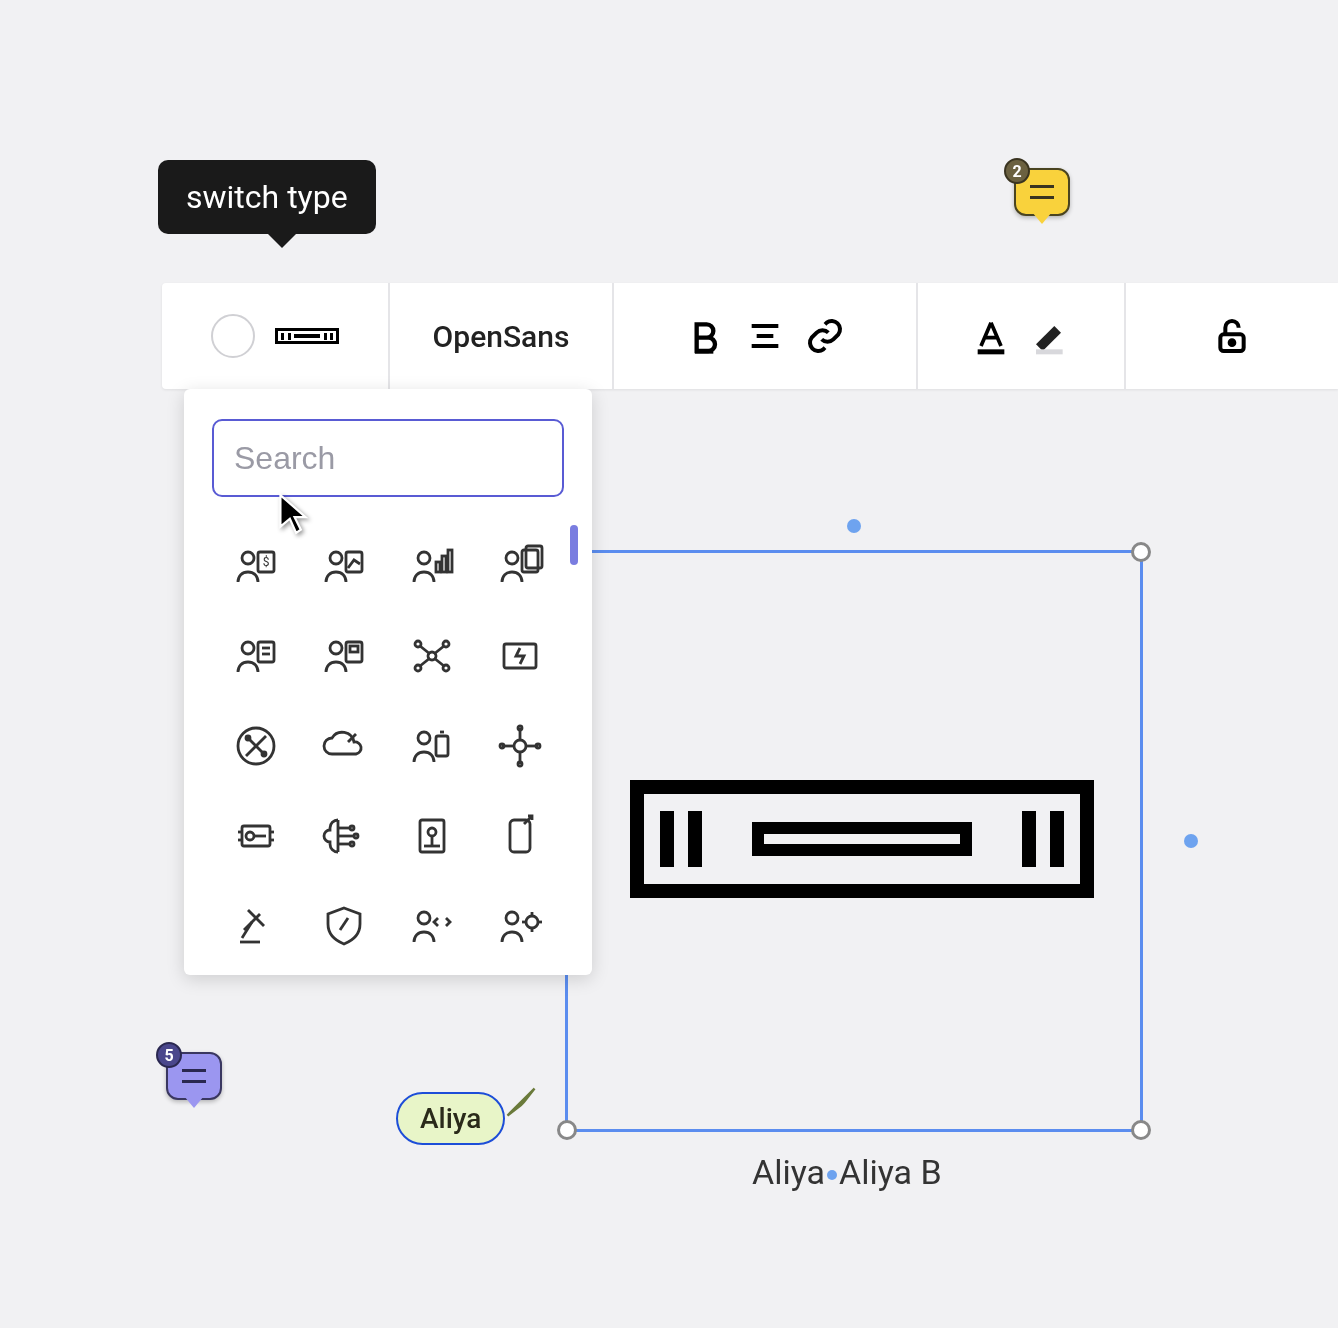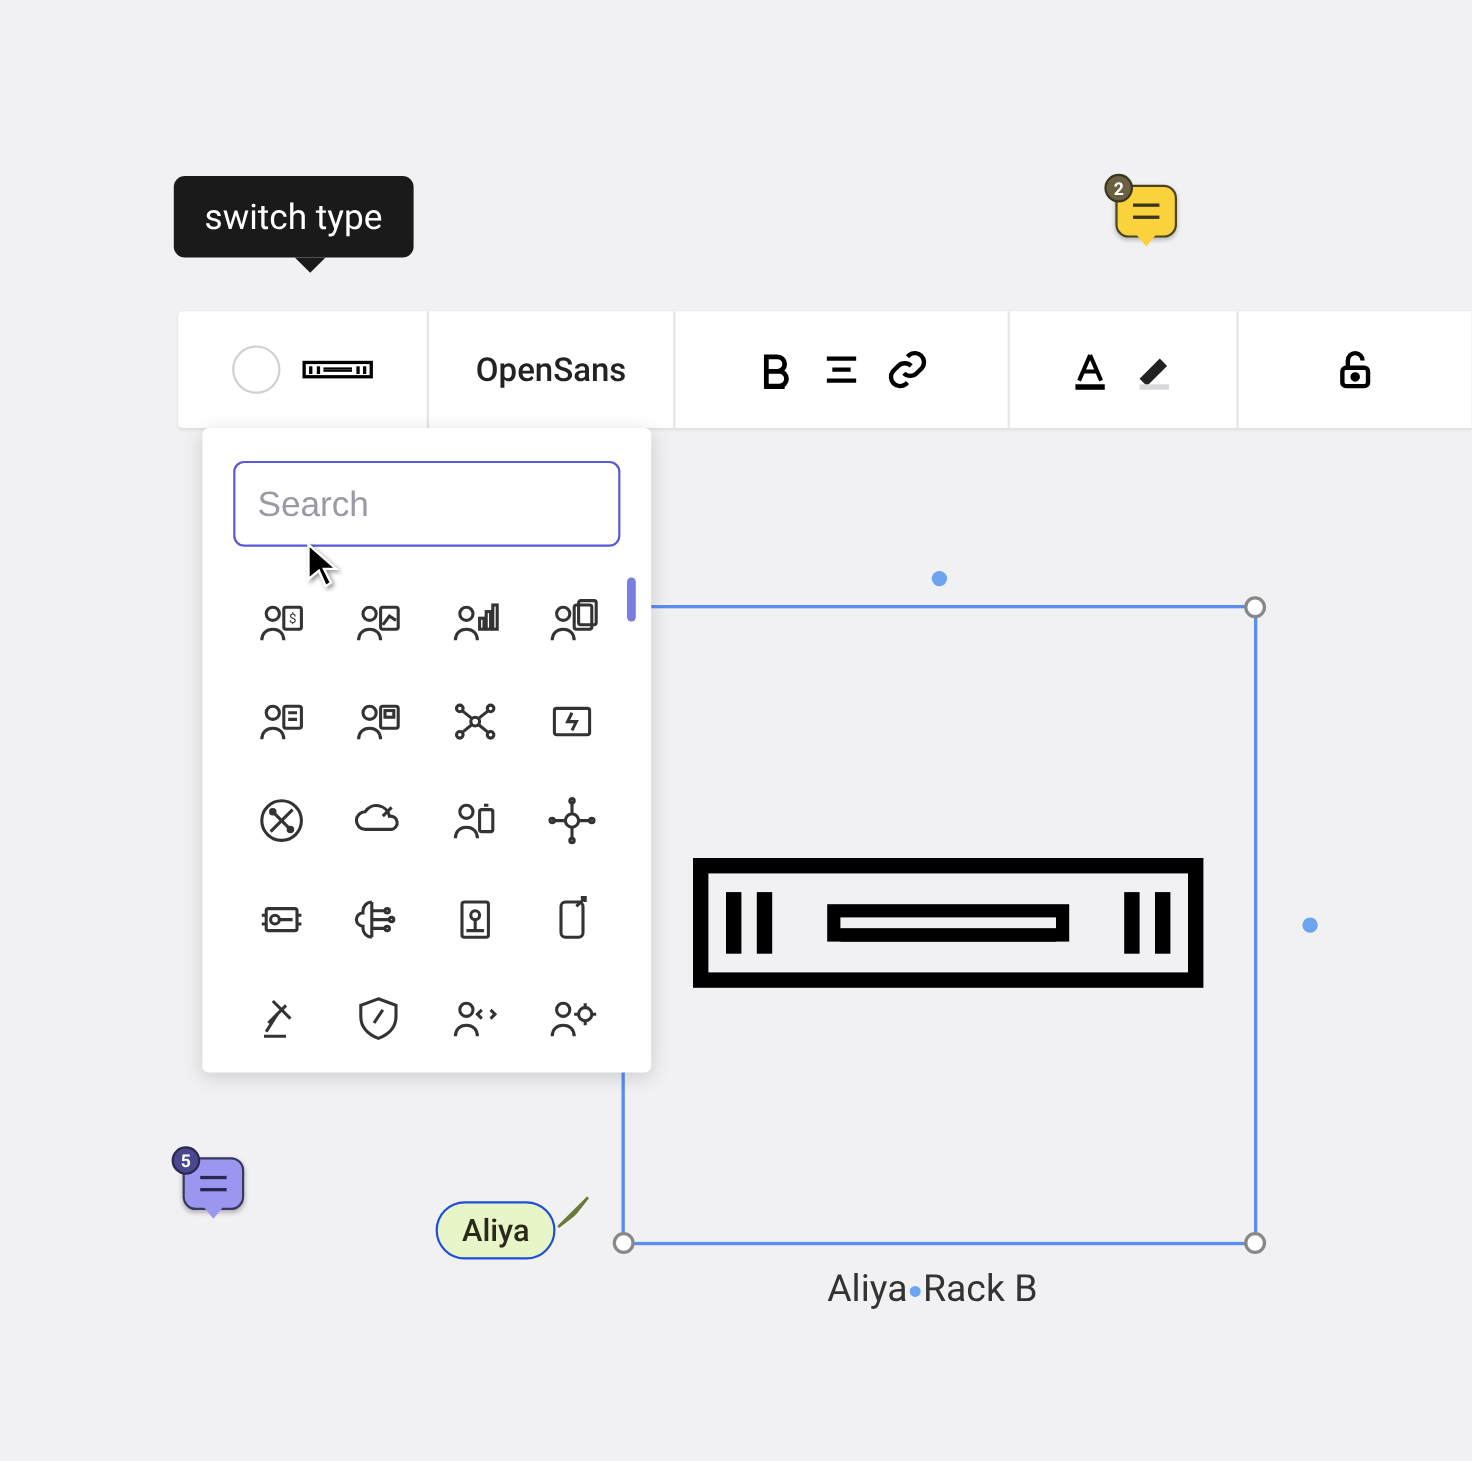--- a/index.html
+++ b/index.html
@@ -483,21 +483,21 @@
         <div class="slot"></div>
       </div>
     <div class="mid"></div>
     <div class="pair">
         <div class="slot"></div>
         <div class="slot"></div>
       </div>
   </div>
 
   <div class="shape-label">
-    <span>Aliya</span><span class="dot"></span><span>Rack B</span>
+    <span>Aliya</span><span class="dot"></span><span>Aliya B</span>
   </div>
 </div>
 
 <div class="comment yellow">
   <div class="badge">2</div>
   <div class="lines"></div>
 </div>
 <div class="comment purple">
   <div class="badge">5</div>
   <div class="lines"></div>

